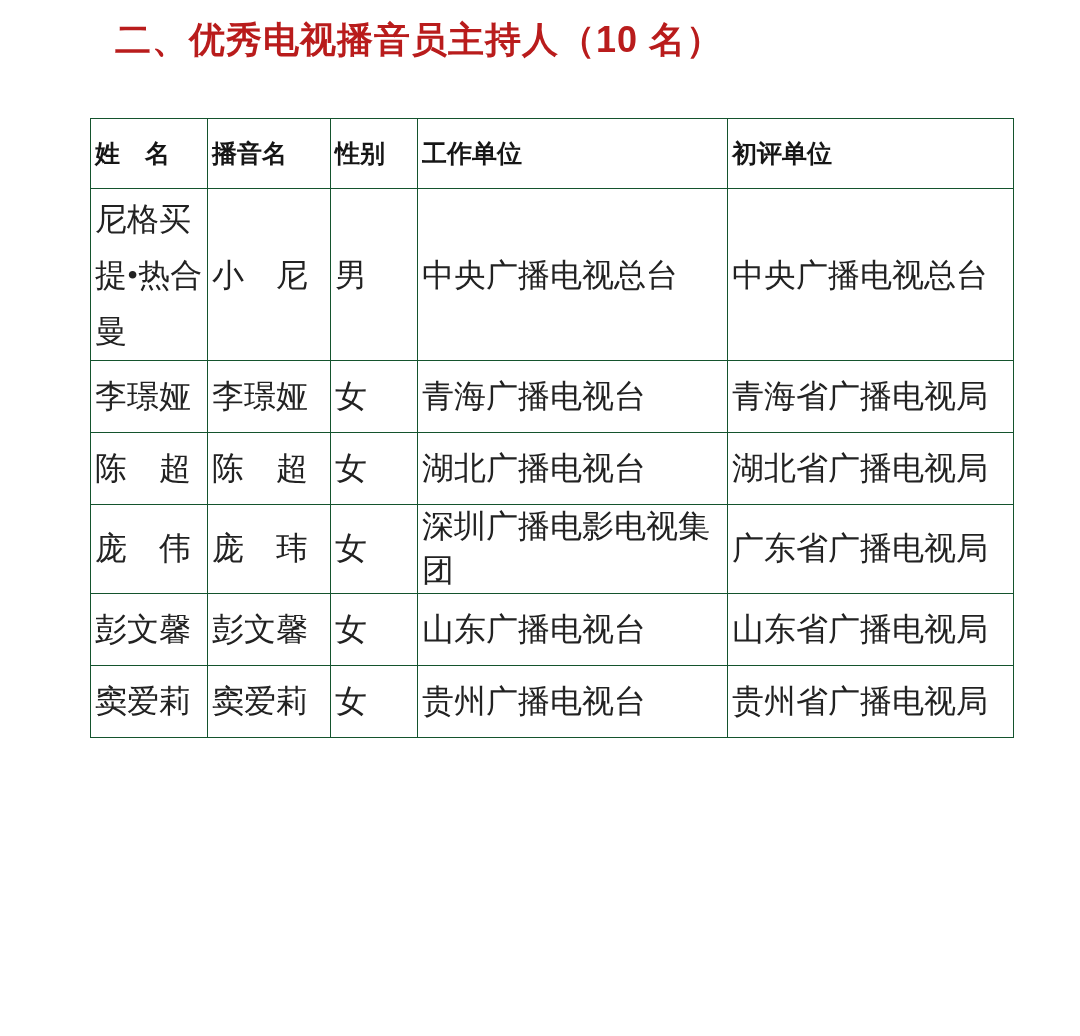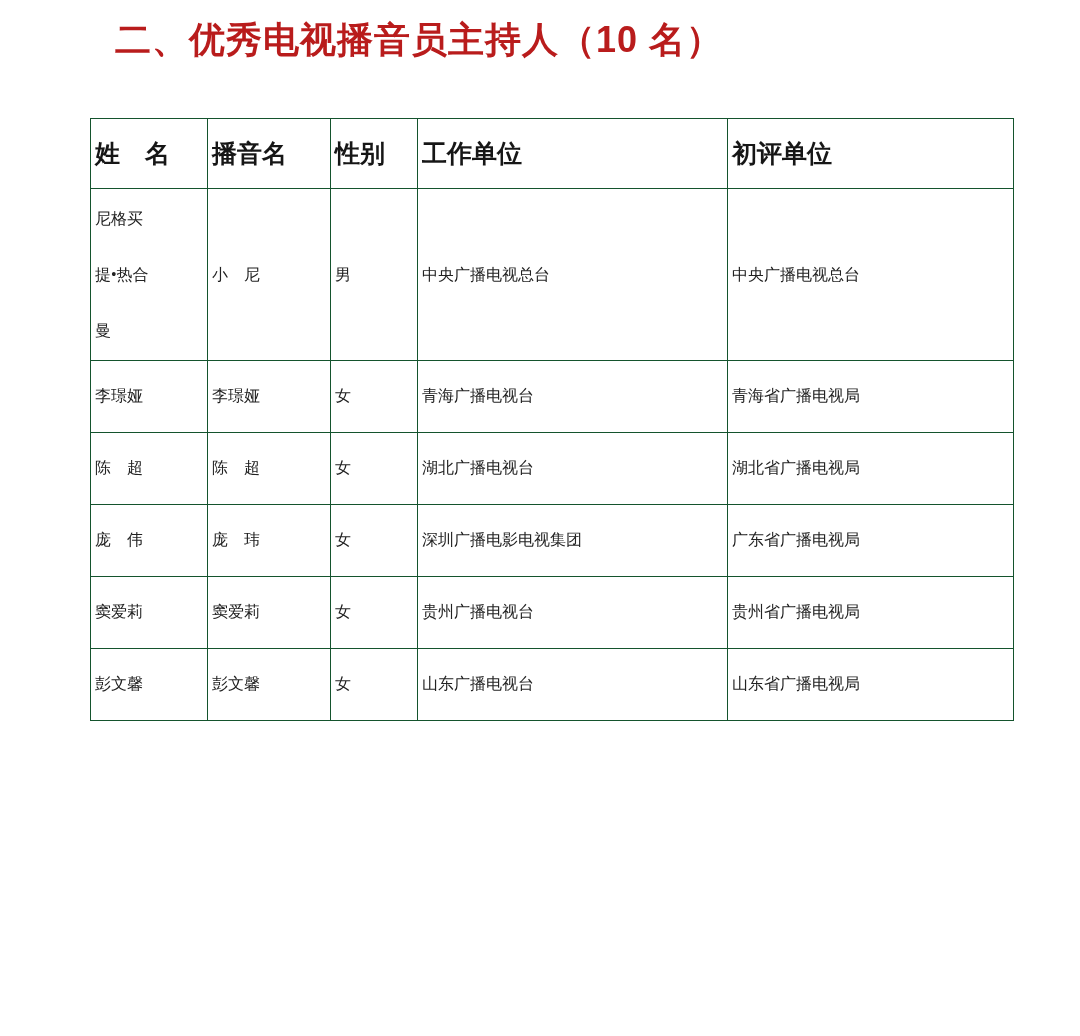--- a/index.html
+++ b/index.html
@@ -38,21 +38,21 @@
     padding: 0 4px;
     overflow: hidden;
   }
   table.award-table th {
     font-family: "Liberation Sans", sans-serif;
     font-size: 25px;
     font-weight: 700;
     color: #161616;
   }
   table.award-table td {
-    font-size: 16px;
+    font-size: 32px;
     font-weight: 400;
     color: #222222;
   }
   tr.row-header { height: 70px; }
   tr.row-tall   { height: 172px; }
   tr.row-std    { height: 72px; }
   tr.row-last   { height: 71px; }
   td.cell-name  { white-space: pre-line; }
   tr.row-tall td { line-height: 56px; }
 </style>
@@ -103,27 +103,27 @@
       <td>湖北省广播电视局</td>
     </tr>
     <tr class="row-std">
       <td class="cell-name">庞　伟</td>
       <td>庞　玮</td>
       <td>女</td>
       <td>深圳广播电影电视集团</td>
       <td>广东省广播电视局</td>
     </tr>
     <tr class="row-std">
+      <td class="cell-name">彭文馨</td>
+      <td>彭文馨</td>
+      <td>女</td>
+      <td>山东广播电视台</td>
+      <td>山东省广播电视局</td>
+    </tr>
+    <tr class="row-std">
       <td class="cell-name">窦爱莉</td>
       <td>窦爱莉</td>
       <td>女</td>
       <td>贵州广播电视台</td>
       <td>贵州省广播电视局</td>
     </tr>
-    <tr class="row-std">
-      <td class="cell-name">彭文馨</td>
-      <td>彭文馨</td>
-      <td>女</td>
-      <td>山东广播电视台</td>
-      <td>山东省广播电视局</td>
-    </tr>
   </tbody>
 </table>
 
 </body></html>

